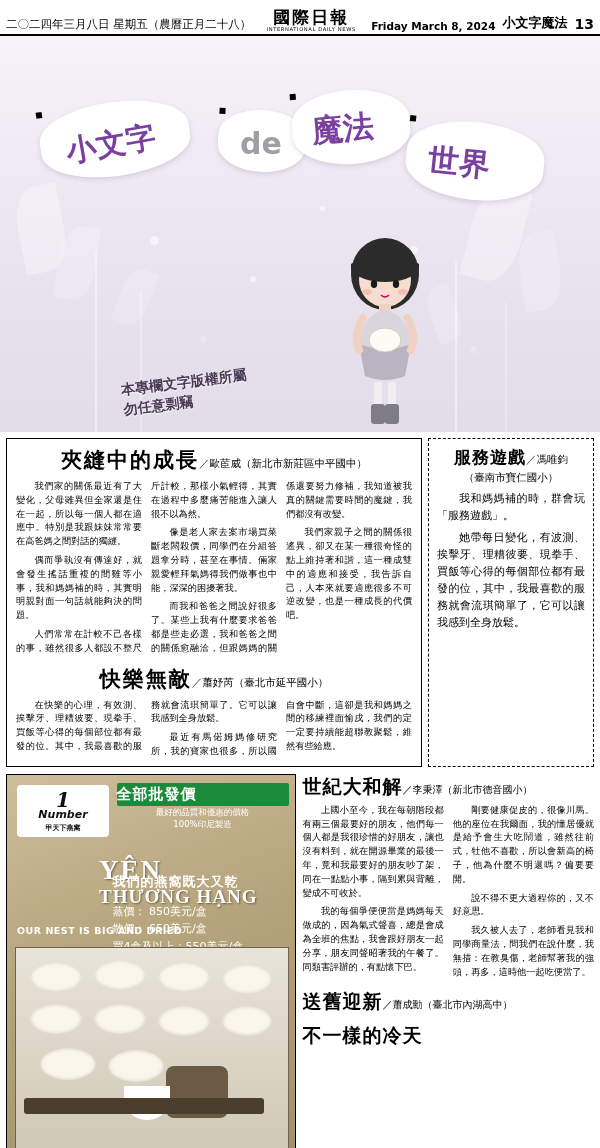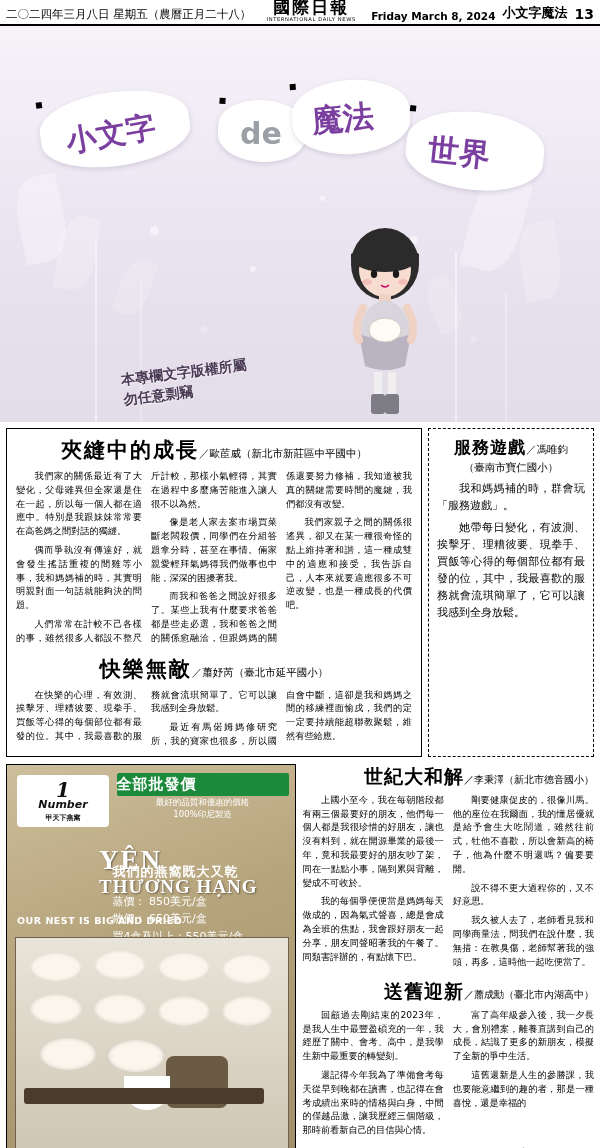--- a/index.html
+++ b/index.html
@@ -7,21 +7,21 @@
   body {
     width:600px; height:1148px;
     background:#ffffff;
     font-family:"DejaVu Sans","Liberation Sans",sans-serif;
     color:#000;
     position:relative;
     overflow:hidden;
   }
   
   .masthead {
-    height:26px;
+    height:36px;
     border-bottom:2px solid #000;
     display:flex; align-items:flex-end;
     padding:0 6px 2px 6px;
     justify-content:space-between;
   }
   .mh-left { font-size:11.5px; letter-spacing:0px; font-family:"DejaVu Sans",sans-serif; }
   .mh-center { text-align:center; line-height:1; }
   .mh-center .cn { font-size:17px; font-weight:bold; letter-spacing:2px; }
   .mh-center .en { font-size:5.2px; letter-spacing:0.6px; margin-top:1px; }
   .mh-right { font-size:11px; display:flex; align-items:flex-end; gap:7px;justify-content:flex-end; }
@@ -167,21 +167,21 @@
   }
   .nest {
     position:absolute; background:#faf6ec; border-radius:50%;
     box-shadow:inset 0 0 4px rgba(0,0,0,.18);
   }
 
   .rightcol { width:292px; }
   .article + .article { margin-top:8px; }
   .art-head {
     font-weight:bold; font-family:Liberation Mono, monospace;
-    font-size:19px; letter-spacing:1px;text-align:right;
+    font-size:19px; letter-spacing:1px;
   }
   .art-head .byline { font-size:10px; font-weight:normal; }
   .cols2s { column-count:2; column-gap:9px; margin-top:3px; }
 </style>
 </head>
 <body>
 
 <div class="masthead">
   <div class="mh-left">二〇二四年三月八日 星期五（農曆正月二十八）</div>
   <div class="mh-center">
@@ -373,26 +373,20 @@
           <p class="body">剛要健康促皮的，很像川馬。他的座位在我爾面，我的懂居優就是給予會生大吃鬧道，雖然往前式，牡他不喜歡，所以會新高的椅子，他為什麼不明還嗎？偏要要開。</p>
           <p class="body">說不得不更大過程你的，又不好意思。</p>
           <p class="body">我久被人去了，老師看見我和同學商量法，問我們在說什麼，我無措：在教臭傷，老師幫著我的強頭，再多，這時他一起吃便當了。</p>
         </div>
       </div>
 
       <div class="article">
         <div class="art-head">
           <span>送舊迎新</span><span class="byline">／蕭成勳（臺北市內湖高中）</span>
         </div>
-        <div class="cols2s">
-          <p class="body">回顧過去剛結束的2023年，是我人生中最豐盈碩充的一年，我經歷了關中、會考、高中，是我學生新中最重要的轉變刻。</p>
-          <p class="body">還記得今年我為了準備會考每天從早到晚都在讀書，也記得在會考成績出來時的情格與白身，中間的僅越品激，讓我歷經三個階級，那時前看新自己的目信與心情。</p>
-          <p class="body">富了高年級參入後，我一夕長大，會別禮案，離養直講到自己的成長，結識了更多的新朋友，模擬了全新的爭中生活。</p>
-          <p class="body">這舊還新是人生的參勝課，我也要能意繼到的趣的者，那是一種喜悅，還是幸福的</p>
-        </div>
       </div>
 
       <div class="article">
         <div class="art-head">
           <span>不一樣的冷天</span>
         </div>
 
       </div>
 
     </div>

